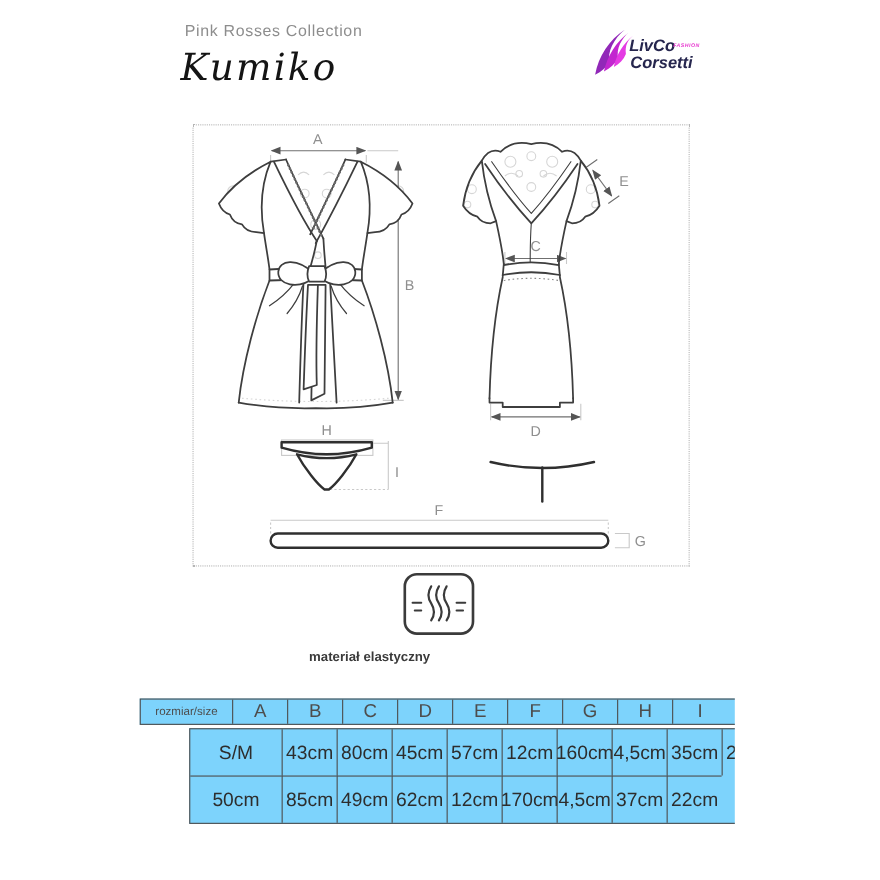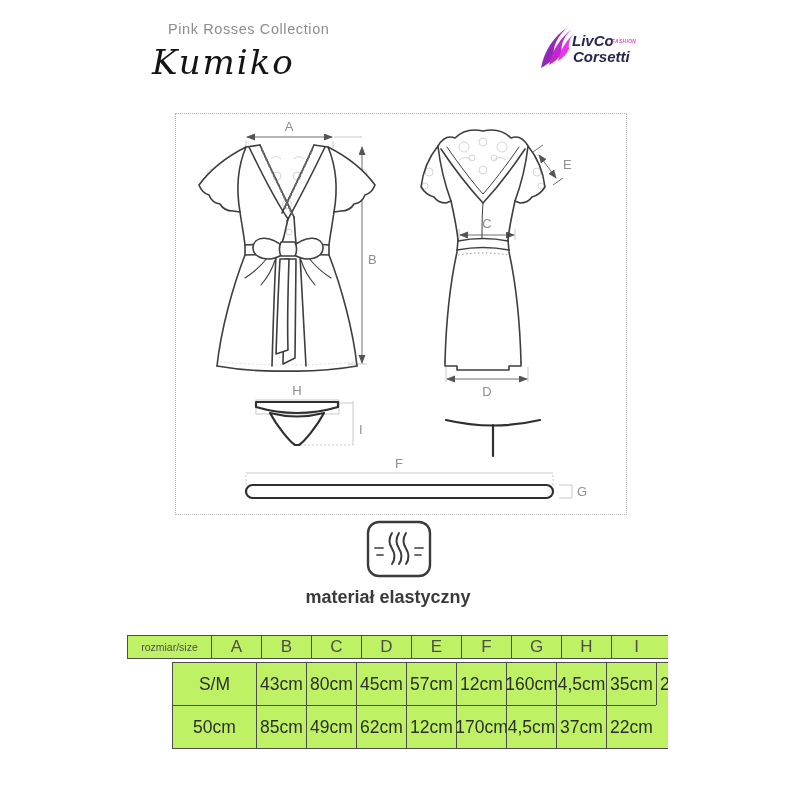--- a/index.html
+++ b/index.html
@@ -1,46 +1,46 @@
 <!DOCTYPE html>
 <html><head>
 <meta charset="utf-8">
 <style>
   html,body { margin:0; padding:0; background:#ffffff; }
   .page { position:relative; width:668px; height:800px; background:#fff; overflow:hidden;
           font-family:"Liberation Sans", sans-serif;border-radius:24px; }
 
   .collection-title { position:absolute; left:168px; top:21px; font-size:14.5px;
                       color:#8d8d8d; letter-spacing:0.6px; }
-  .product-name { position:absolute; left:152px; top:42px; font-family:"DejaVu Serif", serif;
+  .product-name { position:absolute; left:164px; top:42px; font-family:"DejaVu Serif", serif;
                   font-style:italic; font-size:34px; color:#141414; letter-spacing:2px; }
   .logo { position:absolute; left:538px; top:24px; width:112px; height:52px; }
   .logo text { font-family:"Liberation Sans", sans-serif; font-style:italic; font-weight:bold; }
   .logo .brand { font-size:15px; fill:#26264e; }
   .logo .fashion { font-size:4.8px; fill:#e83bd0; letter-spacing:0.4px; }
 
   .diagram-box { position:absolute; left:175px; top:113px; width:450px; height:400px;
                  border:1px dotted #b5b5b5; }
   .diagram-box svg { display:block; }
 
   .outline  { fill:none; stroke:#3e3e3e; stroke-width:1.6; stroke-linecap:round; stroke-linejoin:round; }
   .outline2 { fill:none; stroke:#2f2f2f; stroke-width:2.2; stroke-linecap:round; stroke-linejoin:round; }
   .fillwhite { fill:#ffffff; }
   .lace { fill:none; stroke:#d6d6d6; stroke-width:1; }
   .dim { stroke:#6f6f6f; stroke-width:1; fill:none; }
   .dimlight { stroke:#c9c9c9; stroke-width:1; fill:none; }
   .dimlabel { fill:#8f8f8f; font-size:13px; font-family:"Liberation Sans", sans-serif; }
 
   .care-icon { position:absolute; left:366px; top:520px; width:66px; height:58px; }
-  .material-text { position:absolute; left:268px; top:588px; width:240px; text-align:center;
-                   font-weight:bold; font-size:18px; color:#3a3a3a; line-height:18px; }
+  .material-text { position:absolute; left:281px; top:588px; width:240px; 
+                   font-weight:bold; font-size:12px; color:#3a3a3a; line-height:18px; }
 
   .size-table { position:absolute; left:127px; top:635px; }
   .t-head, .t-body { display:grid; grid-template-columns:83px repeat(9, 50px);
-                     border:1px solid #4c4c4c; background:#bef264; }
+                     border:1px solid #4c4c4c; background:#7dd3fc; }
   .t-head { height:22px; }
   .t-body { margin-top:3px;margin-left:45px; }
   .t-cell { display:flex; align-items:center; justify-content:center;
             border-left:1px solid #4c4c4c; color:#2d2d2d; }
   .t-head .t-cell:nth-child(1),
   .t-body .t-cell:nth-child(1),
   .t-body .t-cell:nth-child(11) { border-left:none; }
   .t-body .t-cell:nth-child(n+11) { border-top:1px solid #4c4c4c; }
   .t-head .t-cell { font-size:17px; color:#4d4d4d; }
   .t-cell.t-size-label { font-size:10.5px; color:#4d4d4d; }

